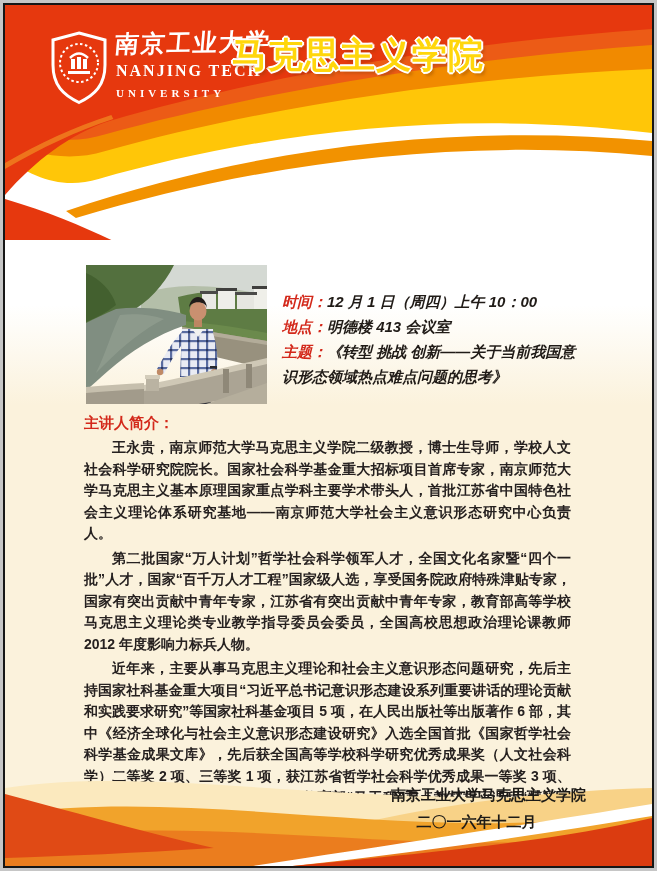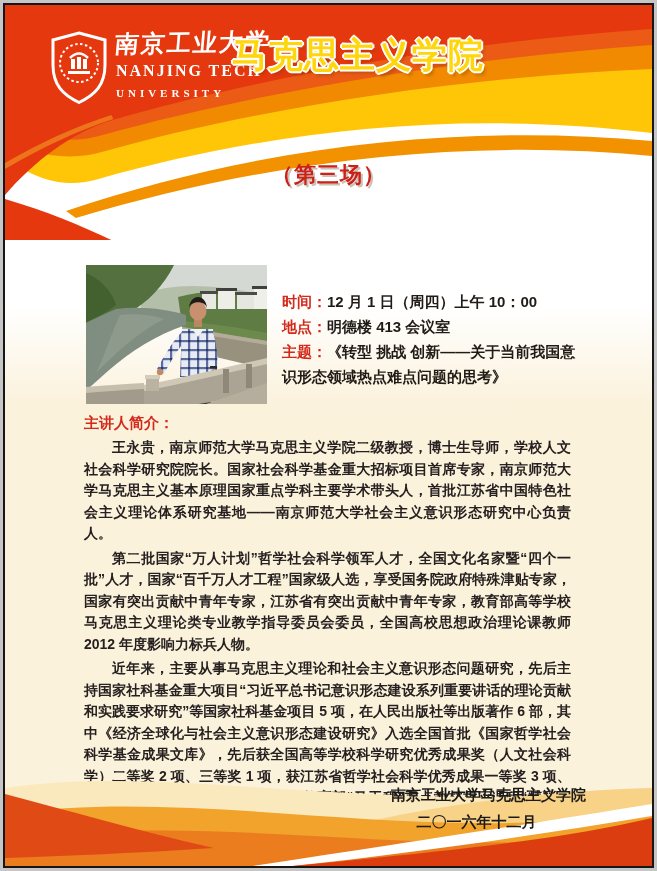--- a/index.html
+++ b/index.html
@@ -43,21 +43,21 @@
     text-align:center;color:#cb2117;font-weight:bold;
     font-family:"Liberation Serif",serif;
     font-size:22px;line-height:31px;letter-spacing:1px;
     text-shadow:2px 2px 0 #c9c2b8;
     z-index:4;
   }
   
   .top-row{position:absolute;left:81px;top:260px;right:70px;display:flex;}
   .photo{width:181px;height:139px;flex:0 0 181px;display:block;}
   .info{margin-left:15px;padding-top:24px;width:300px;}
-  .info p{margin:0;font-size:15px;line-height:25px;font-weight:bold;color:#201b17;}
+  .info p{margin:0;font-size:15px;line-height:25px;font-weight:bold;color:#201b17;font-style:italic;}
   .info .label{color:#d3281a;}
   
   .bio{position:absolute;left:79px;top:407px;width:492px;color:#262120;}
   .bio-heading{color:#d3281a;font-weight:bold;font-size:15px;line-height:22px;margin:0 0 3px 0;}
   .bio p{margin:0 5px 3px 0;font-size:14px;line-height:21.5px;font-weight:600;text-indent:2em;
     text-align:justify;}
   
   .waves{position:absolute;left:0;bottom:0;width:100%;height:112px;z-index:1;}
   .footer-text{position:absolute;top:776px;right:66px;z-index:5;text-align:center;
     font-size:15px;font-weight:bold;color:#1c1a17;line-height:27px;}
@@ -89,21 +89,20 @@
         <rect x="18" y="40" width="22" height="3" fill="#ffffff"></rect>
       </svg>
       <div class="uni-cn">南京工业大学</div>
       <div class="uni-en1">NANJING TECH</div>
       <div class="uni-en2">UNIVERSITY</div>
       <div class="college">马克思主义学院</div>
     </div>
   </div>
 
   <div class="title-block">
-    <div>（第三场）</div>
   </div>
 
   <div class="top-row">
     <svg class="photo" viewBox="0 0 181 139">
       <defs>
         <pattern id="plaid" patternUnits="userSpaceOnUse" width="9" height="9">
           <rect width="9" height="9" fill="#e9ebf3"></rect>
           <rect x="0" y="3" width="9" height="2.2" fill="#5a6ca0"></rect>
           <rect x="3" y="0" width="2.2" height="9" fill="#5a6ca0"></rect>
           <rect x="3" y="3" width="2.2" height="2.2" fill="#2d3a62"></rect>

